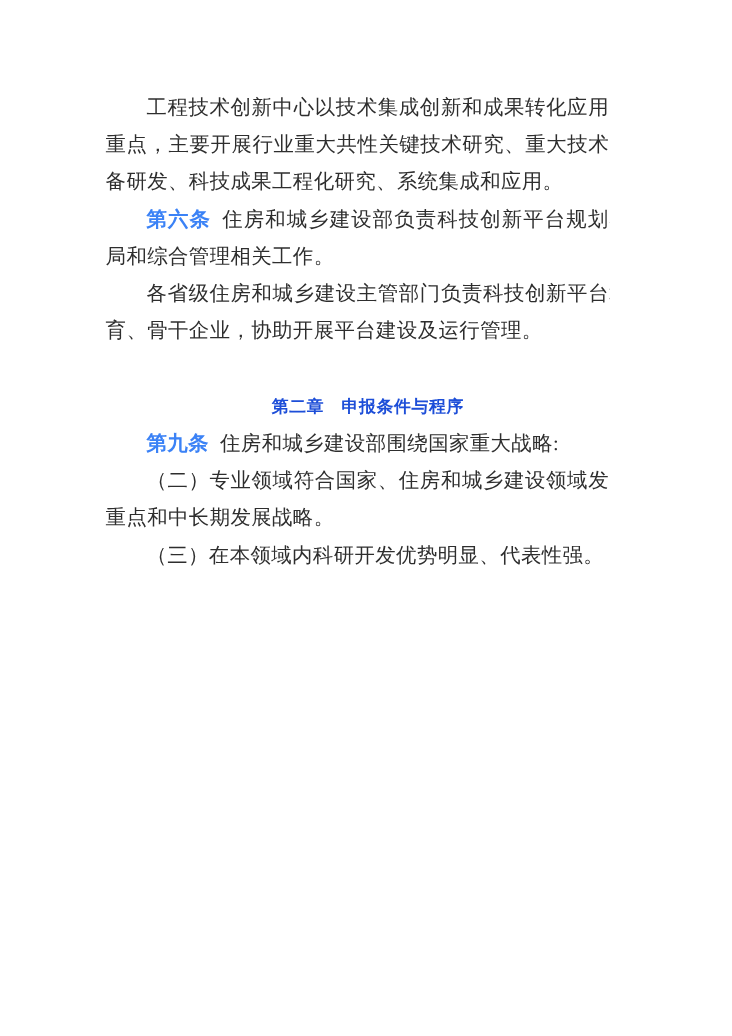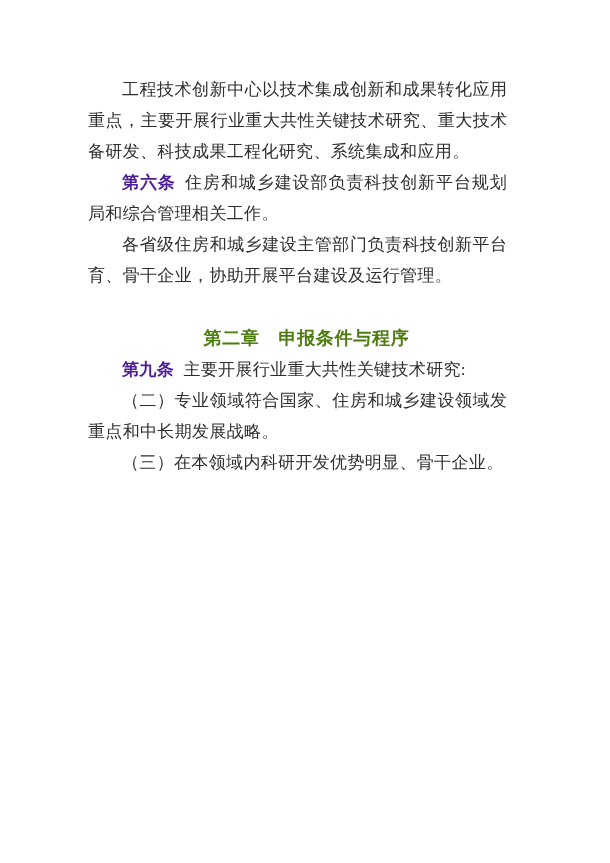--- a/index.html
+++ b/index.html
@@ -24,42 +24,42 @@
   .para {
     margin: 0;
     font-size: 17px;
     line-height: 31px;
     color: #2e2e2e;
     text-align: justify;
     text-indent: 2em;
     letter-spacing: 0.02em;
   }
   .para b {
-    color: #4c1d95;
+    color: #3b82f6;
     font-weight: bold;
     margin-right: 0.55em;
   }
   .chapter-heading {
     margin: 31px 0 0 0;
     font-family: "Liberation Sans", sans-serif;
-    font-size: 18px;
+    font-size: 14px;
     line-height: 32px;
     font-weight: bold;
-    color: #4d7c0f;
+    color: #1d4ed8;
     text-align: center;
     text-indent: 0;
     letter-spacing: 0.04em;
   }
 </style>
 </head>
 <body>
 
 <div class="page">
   <div class="doc-body" id="doc-body">
       <p class="para"><span>工程技术创新中心以技术集成创新和成果转化应用为重点，主要开展行业重大共性关键技术研究、重大技术装备研发、科技成果工程化研究、系统集成和应用。</span></p>
       <p class="para"><b>第六条</b><span>住房和城乡建设部负责科技创新平台规划布局和综合管理相关工作。</span></p>
       <p class="para"><span>各省级住房和城乡建设主管部门负责科技创新平台培育、骨干企业，协助开展平台建设及运行管理。</span></p>
       <p class="chapter-heading"><span>第二章　申报条件与程序</span></p>
-      <p class="para"><b>第九条</b><span>主要开展行业重大共性关键技术研究:</span></p>
+      <p class="para"><b>第九条</b><span>住房和城乡建设部围绕国家重大战略:</span></p>
       <p class="para"><span>（二）专业领域符合国家、住房和城乡建设领域发展重点和中长期发展战略。</span></p>
-      <p class="para"><span>（三）在本领域内科研开发优势明显、骨干企业。</span></p>
+      <p class="para"><span>（三）在本领域内科研开发优势明显、代表性强。</span></p>
     </div>
 </div>
 
 </body></html>

